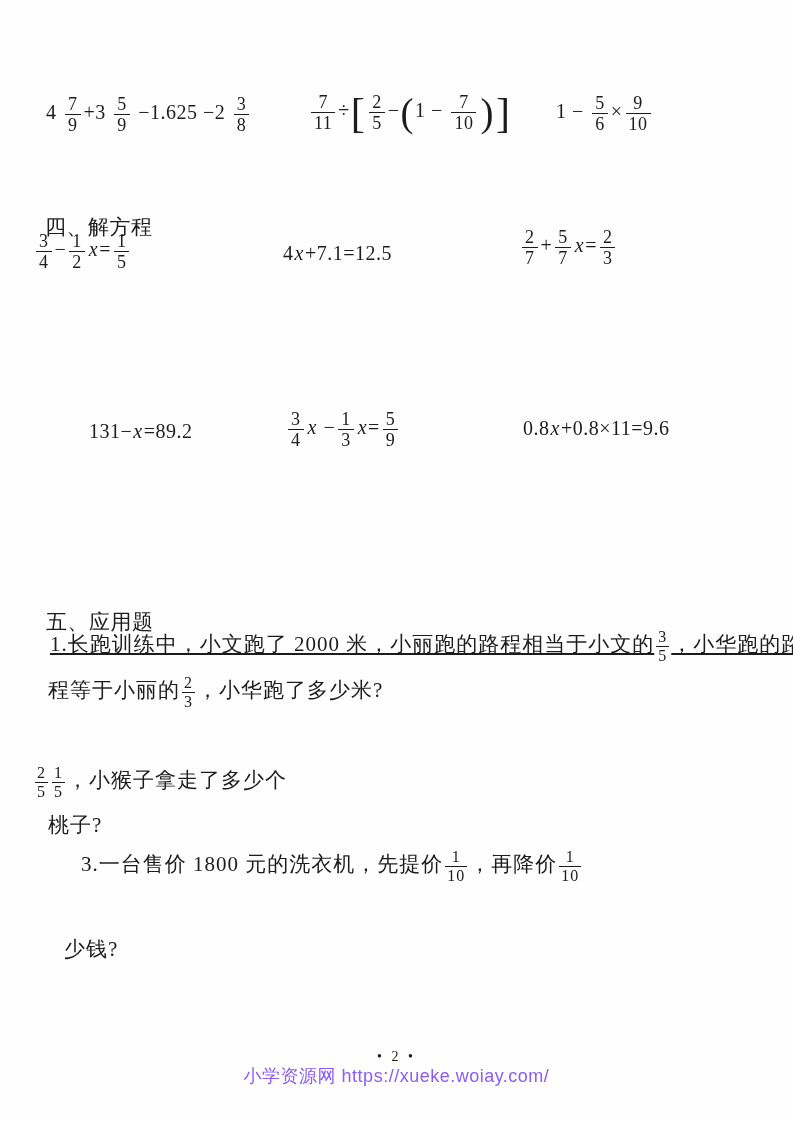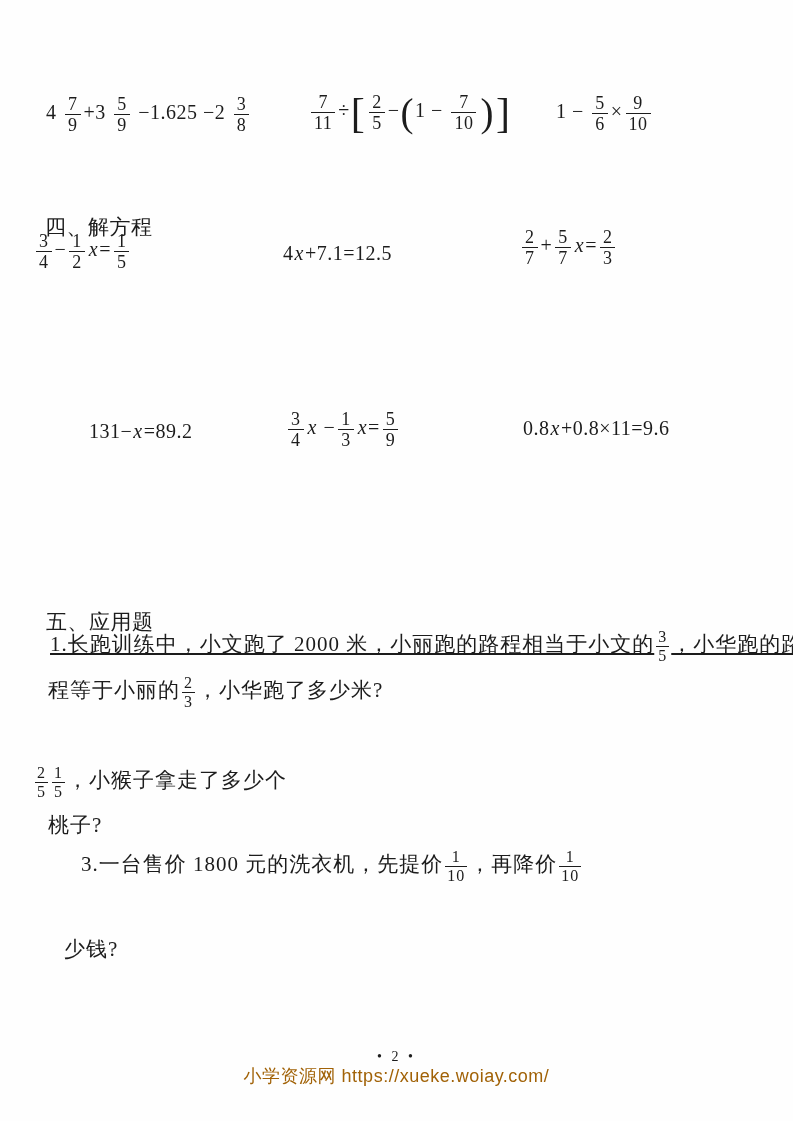--- a/index.html
+++ b/index.html
@@ -76,15 +76,15 @@
   <div class="prob-line p1l1"><span class="mt">1.长跑训练中，小文跑了 2000 米，小丽跑的路程相当于小文的</span><span class="frac"><span class="num">3</span><span class="den">5</span></span><span class="mt">，小华跑的路</span></div>
   <div class="prob-line p1l2"><span class="mt">程等于小丽的</span><span class="frac"><span class="num">2</span><span class="den">3</span></span><span class="mt">，小华跑了多少米?</span></div>
 
   <div class="prob-line p2l1"><span class="frac"><span class="num">2</span><span class="den">5</span></span><span class="frac"><span class="num">1</span><span class="den">5</span></span><span class="mt">，小猴子拿走了多少个</span></div>
   <div class="prob-line p2l2"><span class="mt">桃子?</span></div>
 
   <div class="prob-line p3l1"><span class="mt">3.一台售价 1800 元的洗衣机，先提价</span><span class="frac"><span class="num">1</span><span class="den">10</span></span><span class="mt">，再降价</span><span class="frac"><span class="num">1</span><span class="den">10</span></span></div>
   <div class="prob-line p3l2"><span class="mt">少钱?</span></div>
 
   <div class="page-num">• 2 •</div>
-  <div class="site-line" style="color: #a16207;">小学资源网 https://xueke.woiay.com/</div>
+  <div class="site-line" style="color: #8b5cf6;">小学资源网 https://xueke.woiay.com/</div>
 
 </div>
 
 </body></html>

